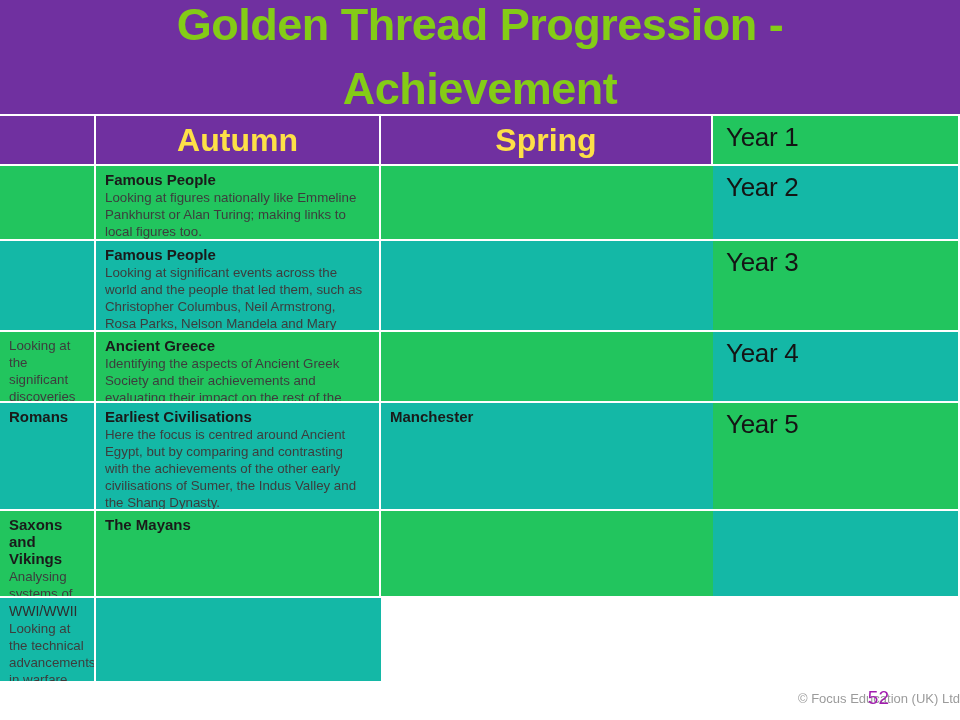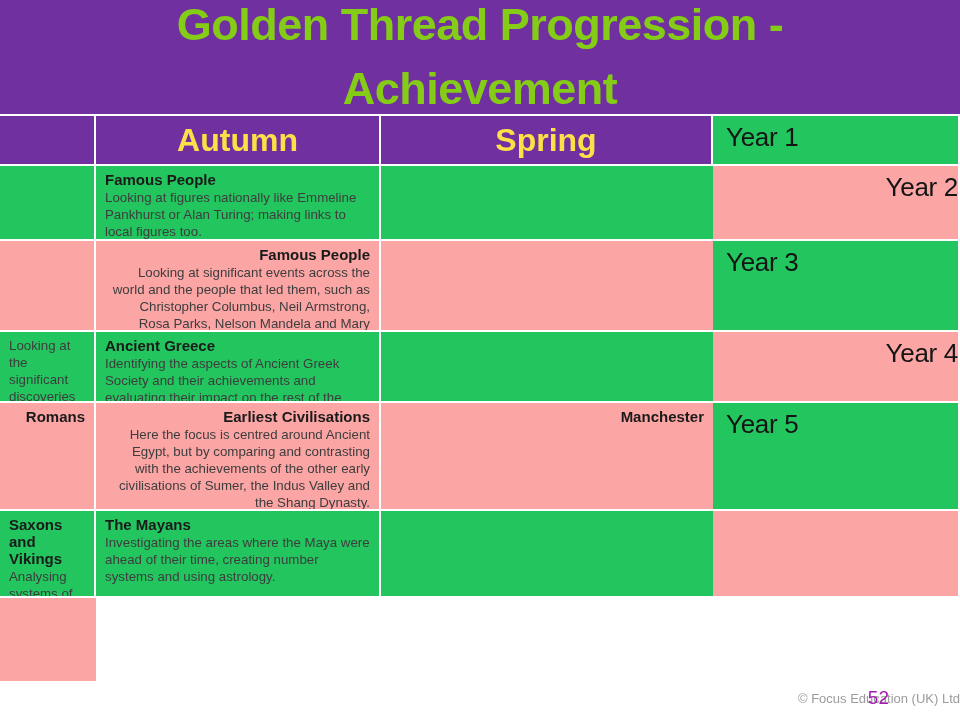--- a/index.html
+++ b/index.html
@@ -39,21 +39,21 @@
   }
   .c-last { border-right: none; }
   .head {
     background: #7030a0;
     color: #fde047;
     font-size: 32px;
     font-weight: 700;
     display: flex; align-items: center; justify-content: center; text-align: right;
   }
   .row-dark  { background: #22c55e; }
-  .row-light { background: #fca5a5; text-align: right; }
+  .row-light { background: #14b8a6; }
   .ylabel {
     font-size: 26px;
     color: #141414;
     padding: 6px 0 0 13px;
     letter-spacing: -0.3px;
   }
   .content { padding: 5px 9px 4px 9px; }
   .cell-title {
     font-size: 15px;
     font-weight: 700;
@@ -138,24 +138,27 @@
     <div class="cell-title">Manchester</div>
   </div>
 
   <div class="cell row-dark ylabel">Year 5</div>
   <div class="cell row-dark content">
     <div class="cell-title">Saxons and Vikings</div>
     <div class="cell-body">Analysing systems of defence created by the Saxons and considering the significance of the Saxons and Vikings on creating an ‘England’.</div>
   </div>
   <div class="cell row-dark content">
     <div class="cell-title">The Mayans</div>
-    <div class="cell-body">Investigating the areas where the Maya were ahead of their time, creating number systems and using astrology.</div>
   </div>
   <div class="cell row-dark content c-last"></div>
 
   <div class="cell row-light content"></div>
+  <div class="cell row-light content">
+    <div class="cell-title plain">WWI/WWII</div>
+    <div class="cell-body">Looking at the technical advancements in warfare, but also the negative impact some advancements can and have had on our world.</div>
+  </div>
   <div class="cell row-light content c-last"></div>
 </div>
 
 <div class="footer">
   <div class="copyright">© Focus Education (UK) Ltd</div>
   <div class="page-num">52</div>
 </div>
 
 </body></html>

